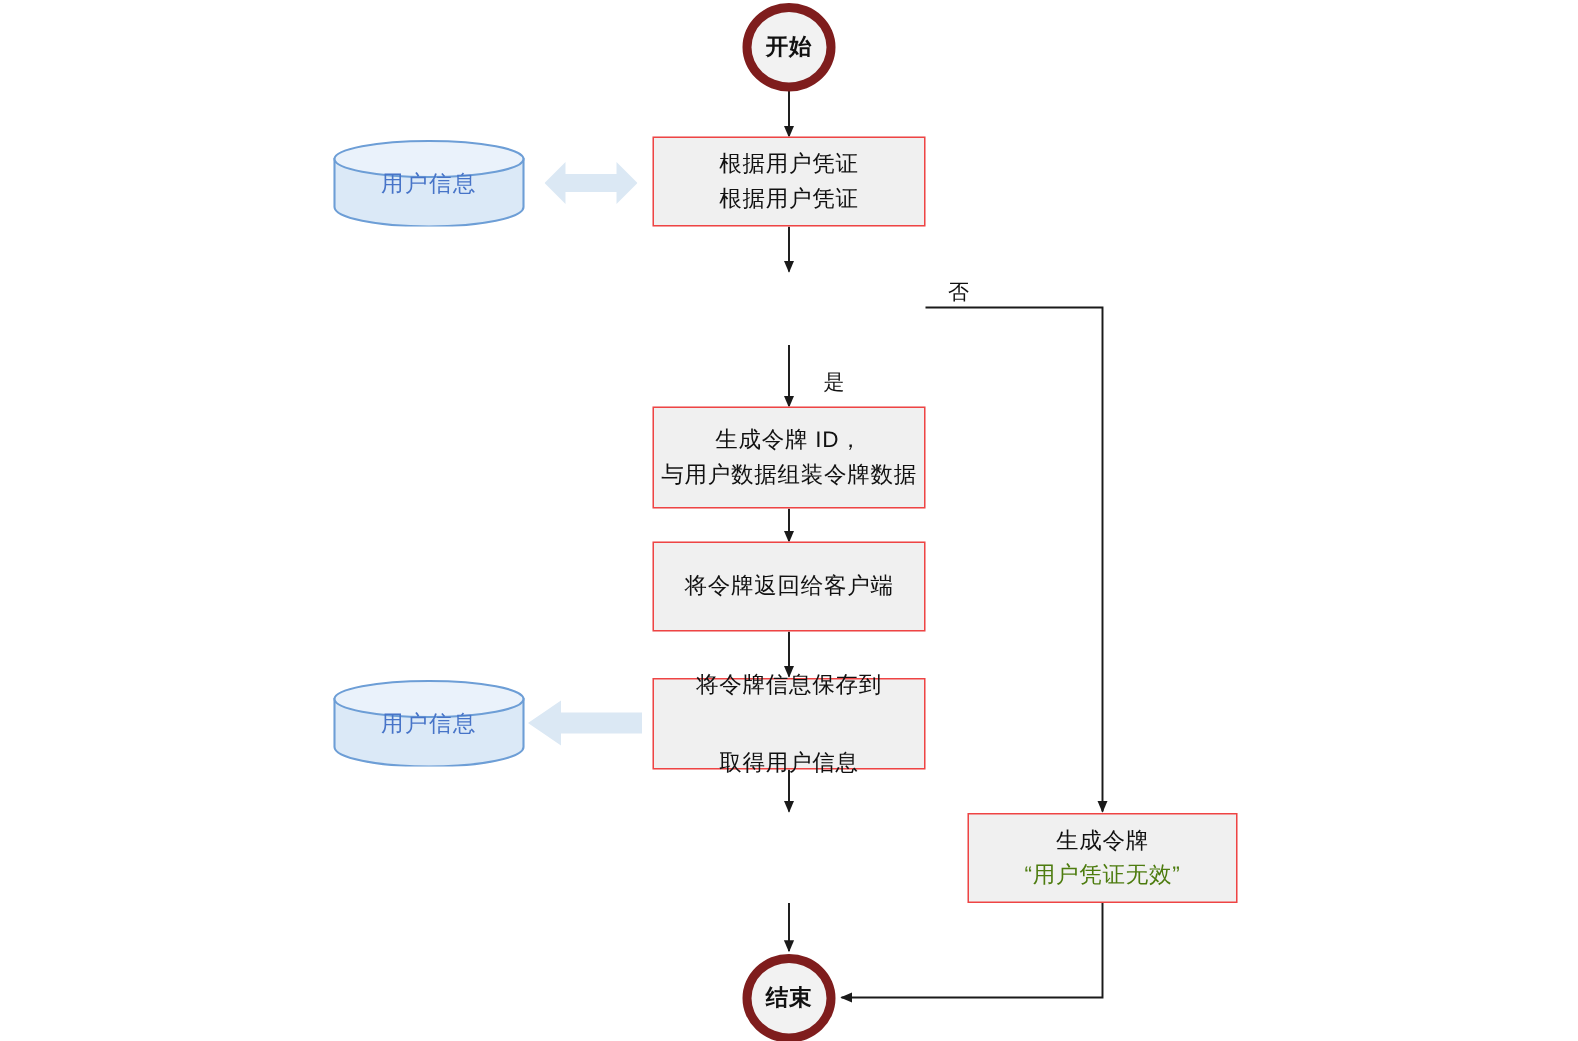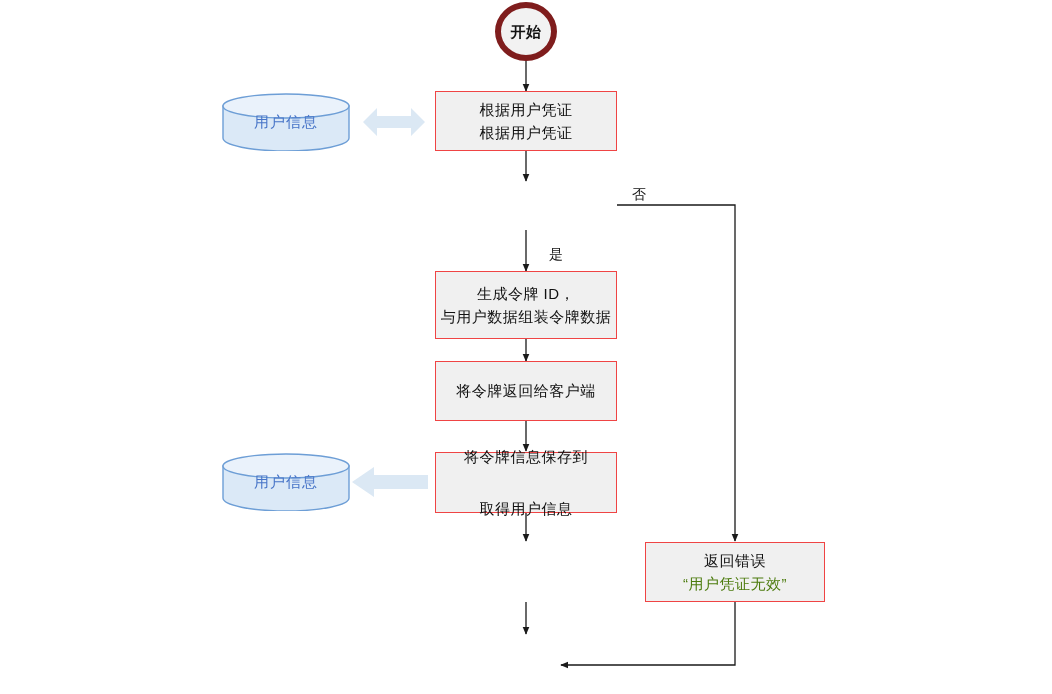--- a/index.html
+++ b/index.html
@@ -176,22 +176,25 @@
     <span class="line">将令牌返回给客户端</span>
   </div>
 
   <div class="node process" style="left:435px; top:452px; width:182px; height:61px;gap:28px;">
     <span class="line">将令牌信息保存到</span>
     <span class="line">取得用户信息</span>
   </div>
 
 
   <div class="node process" style="left:645px; top:542px; width:180px; height:60px;">
-    <span class="line">返回错误</span>
+    <span class="line">生成令牌</span>
     <span class="line red-text">“用户凭证无效”</span>
   </div>
 
+  <div class="node terminator" style="left:495px; top:636px; width:62px; height:59px;">
+    <span>结束</span>
+  </div>
 
   <div class="edge-label" style="left:632px; top:186px;">否</div>
 
   <div class="edge-label" style="left:549px; top:246px;">是</div>
 
 </div>
 
 </body></html>

